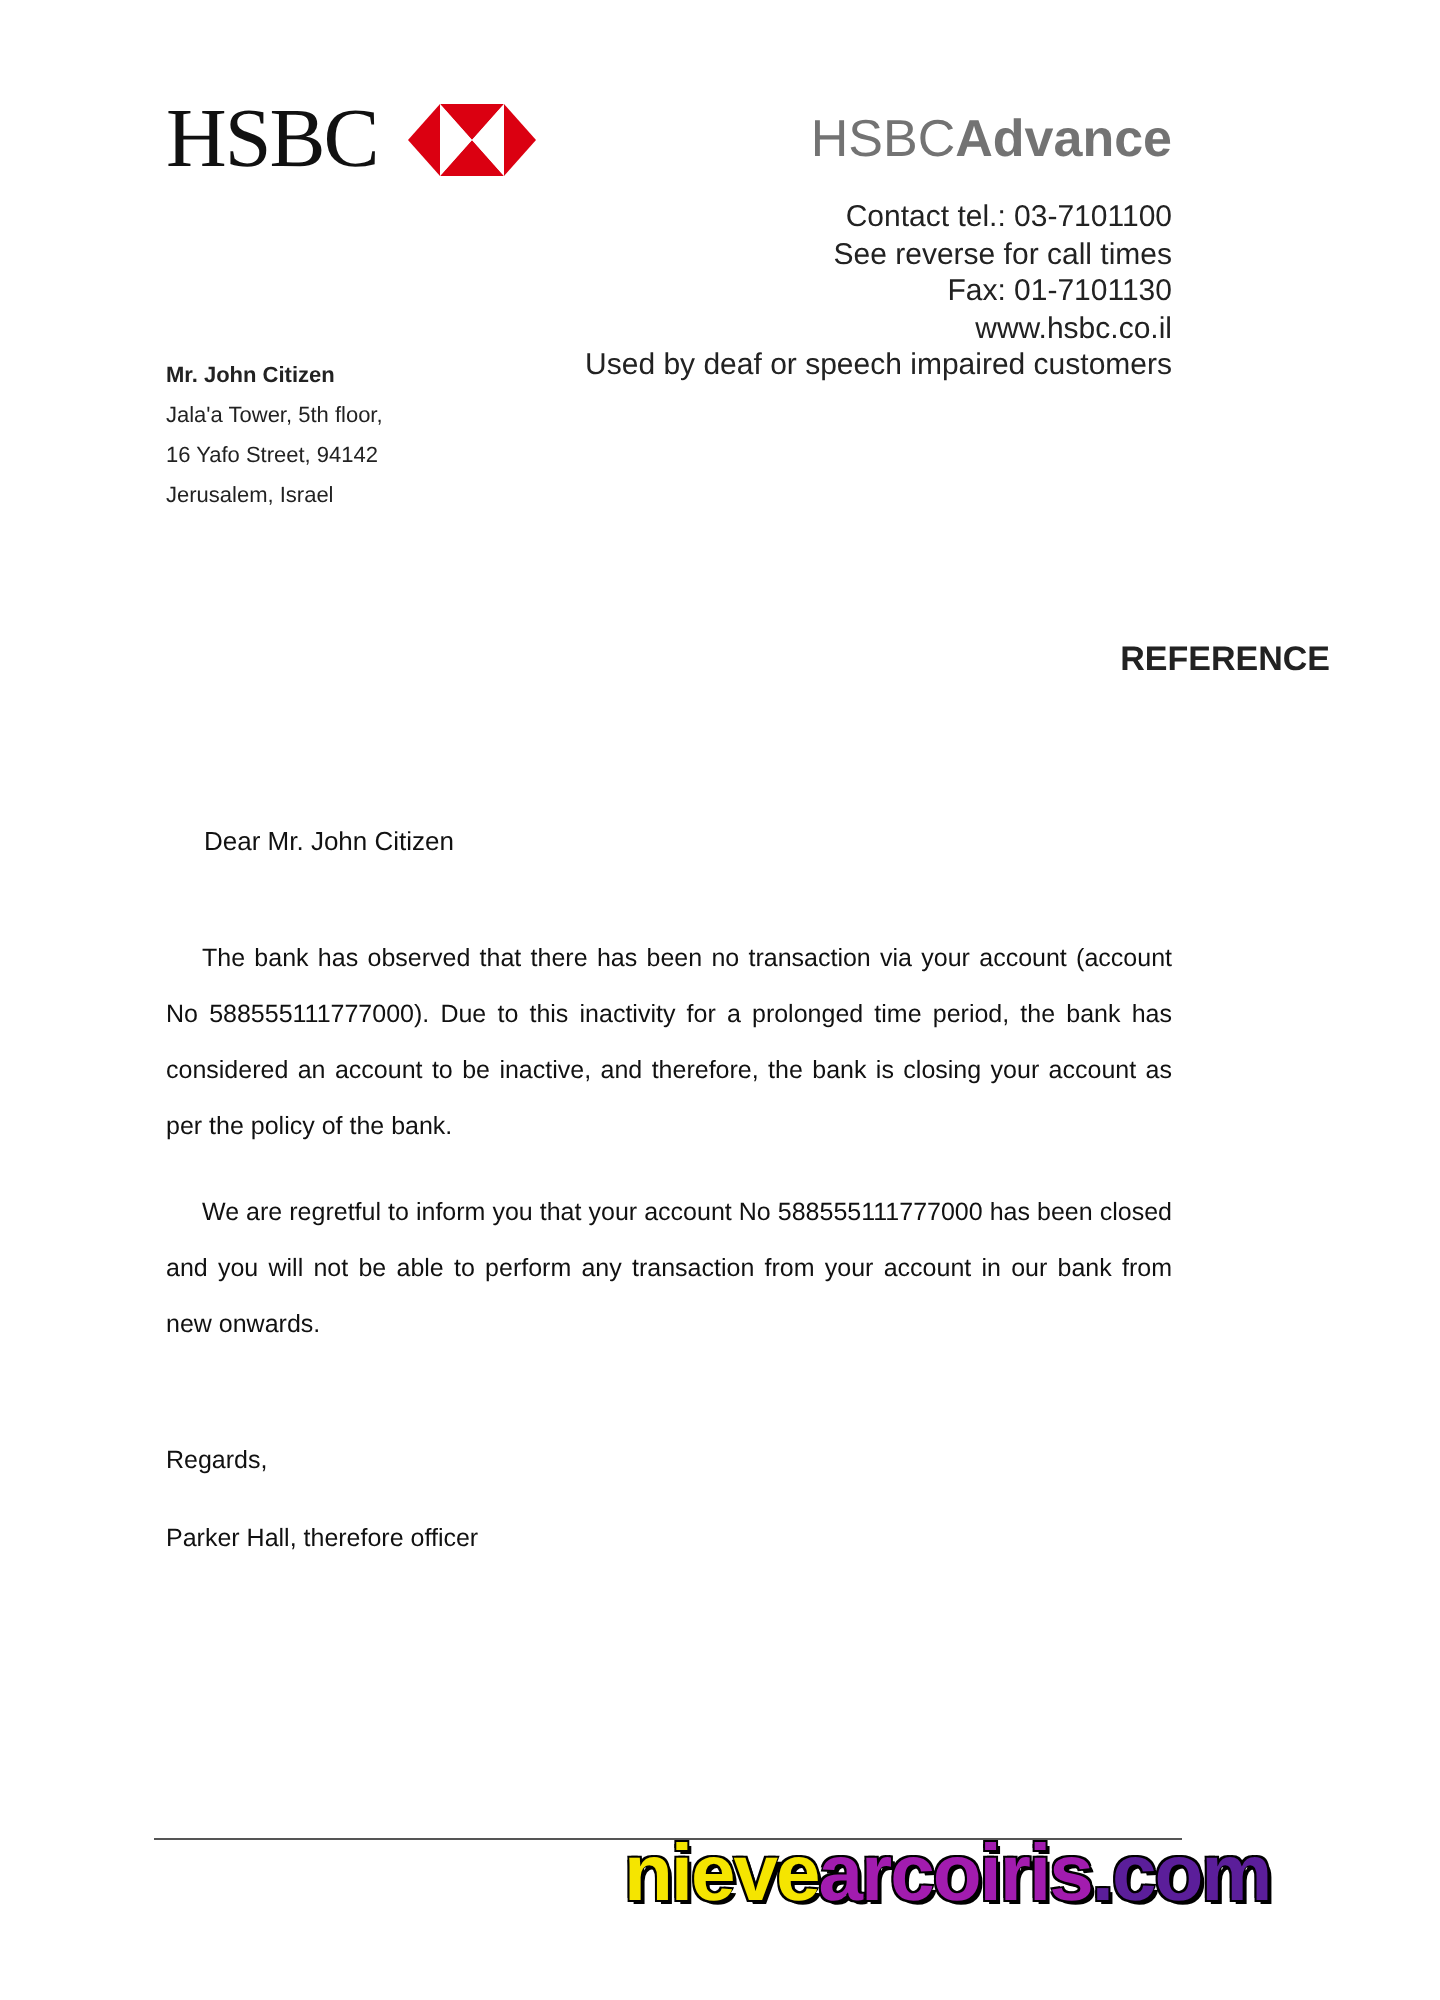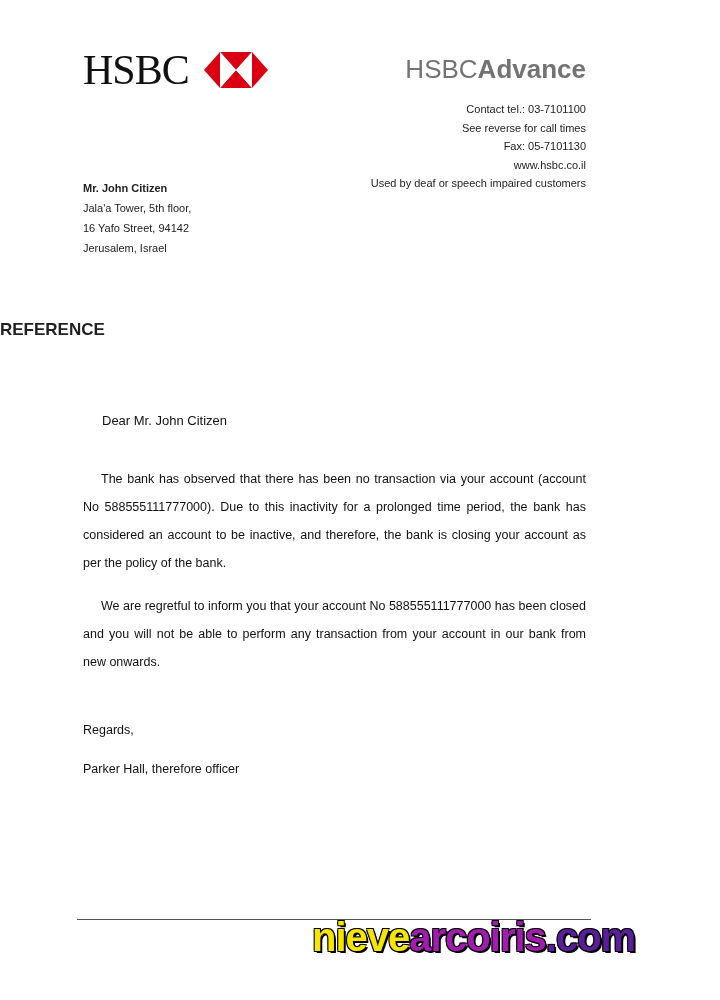--- a/index.html
+++ b/index.html
@@ -10,24 +10,24 @@
   .abs { position: absolute; }
   .logo-text {
     left: 83px; top: 46px; font-family: "Liberation Serif", "DejaVu Serif", serif;
     font-size: 42px; letter-spacing: -1px; color: #111; line-height: 48px;
   }
   .hexagon { left: 204px; top: 52px; width: 64px; height: 36px; }
   .brand-right {
     right: 134px; top: 54px; font-size: 26px; color: #737373; line-height: 30px;
   }
   .brand-right b { font-weight: bold; }
-  .contact { right: 134px; top: 100px; text-align: right; font-size: 11px; line-height: 18.5px; color: #222; }
+  .contact { right: 134px; top: 100px; text-align: right; font-size: 15px; line-height: 18.5px; color: #222; }
   .address { left: 83px; top: 178px; font-size: 11px; line-height: 20px; color: #222; }
   .address .name { font-weight: bold; }
-  .title { left: 0; width: 665px; top: 320px; text-align: left; font-size: 17px; font-weight: bold; color: #222; }
+  .title { left: 0; width: 665px; top: 320px; text-align: right; font-size: 17px; font-weight: bold; color: #222; }
   .greeting { left: 102px; top: 413px; font-size: 13px; color: #111; }
   .para { left: 83px; width: 503px; font-size: 12.5px; line-height: 28px; color: #111; text-align: justify; text-align-last: left; }
   .p1 { top: 465px; }
   .p2 { top: 592px; }
   .indent { display: inline-block; width: 18px; }
   .regards { left: 83px; top: 723px; font-size: 12.5px; color: #111; }
   .signature { left: 83px; top: 762px; font-size: 12.5px; color: #111; }
   .footer-line { left: 77px; top: 919px; width: 514px; height: 1px; background: #555; }
   .watermark {
     left: 312px; top: 912px; font-family: "Liberation Sans", "DejaVu Sans", sans-serif;
@@ -51,21 +51,21 @@
   <polygon points="48,0 32,18 48,36" fill="#ffffff"></polygon>
 </svg>
 
 <div class="abs brand-right">
   <span>HSBC</span><b>Advance</b>
 </div>
 
 <div class="abs contact">
   <div>Contact tel.: 03-7101100</div>
   <div>See reverse for call times</div>
-  <div>Fax: 05-7101130</div>
+  <div>Fax: 01-7101130</div>
   <div>www.hsbc.co.il</div>
   <div>Used by deaf or speech impaired customers</div>
 </div>
 
 <div class="abs address">
   <div class="name">Mr. John Citizen</div>
   <div>Jala'a Tower, 5th floor,</div>
   <div>16 Yafo Street, 94142</div>
   <div>Jerusalem, Israel</div>
 </div>

